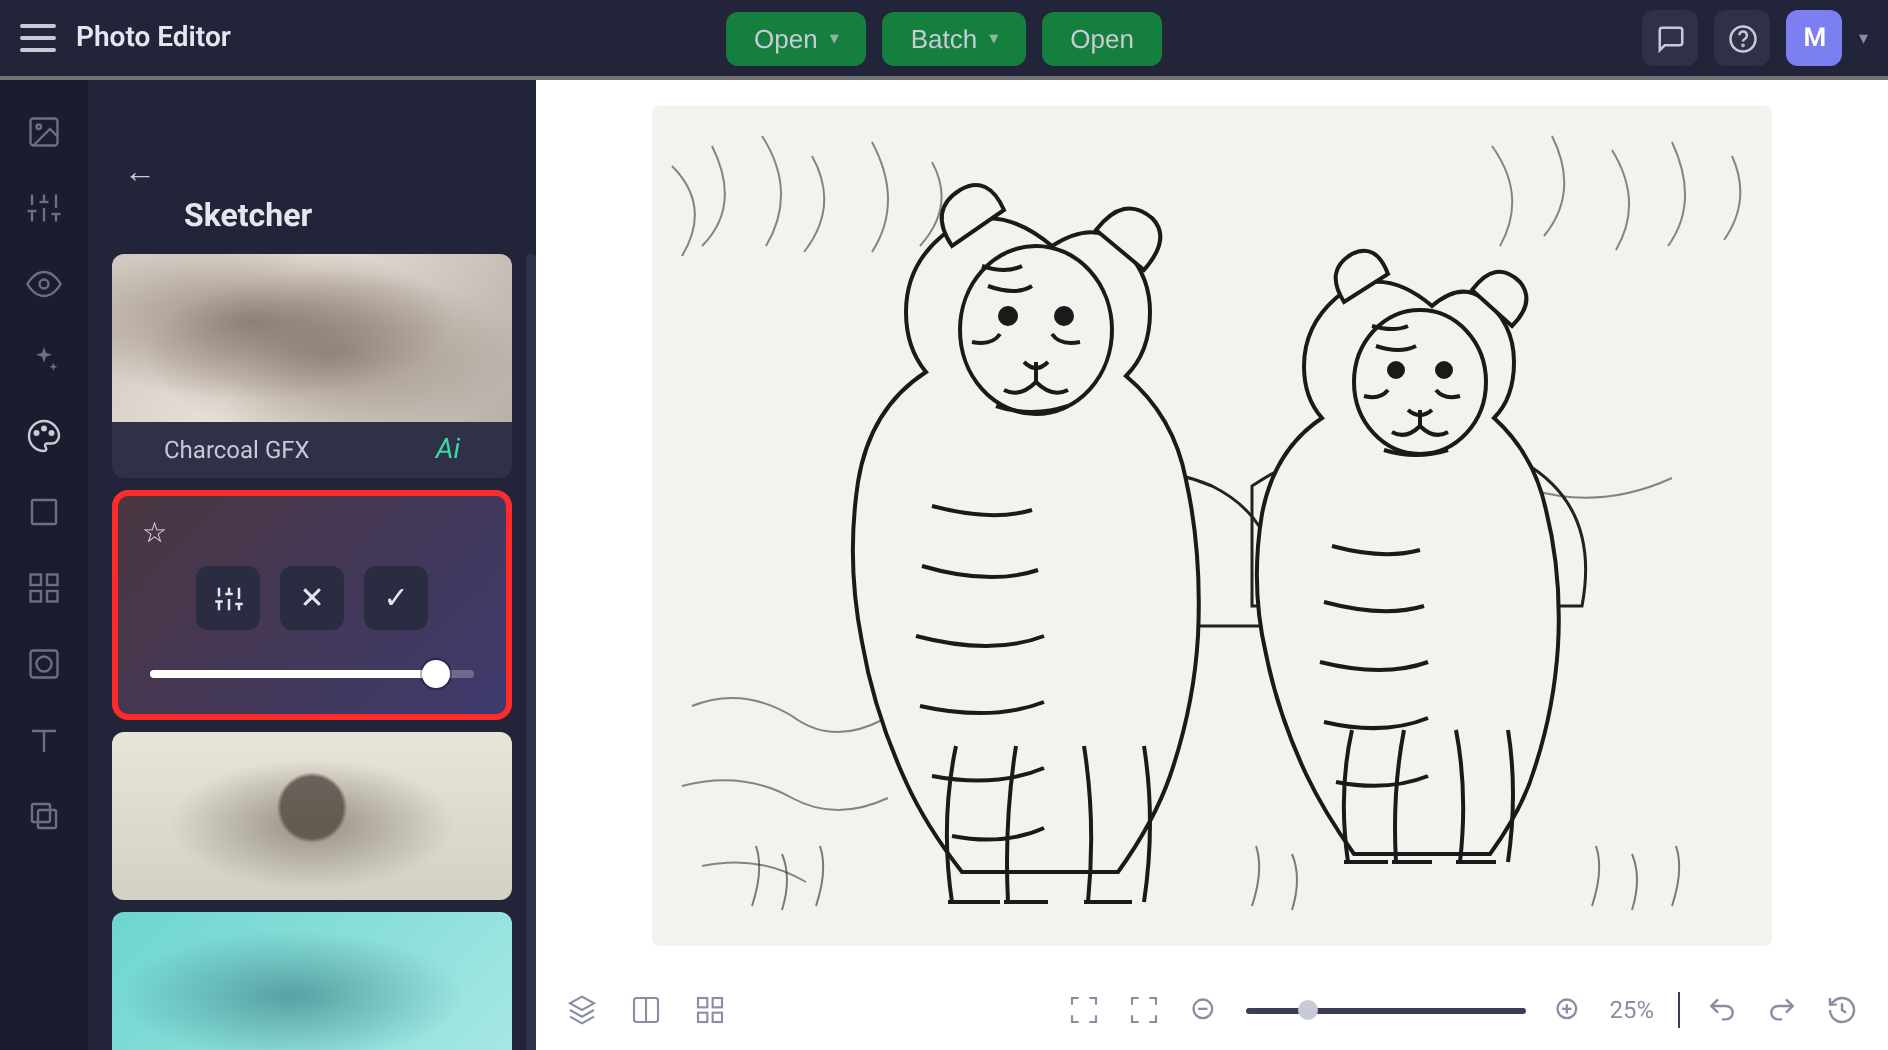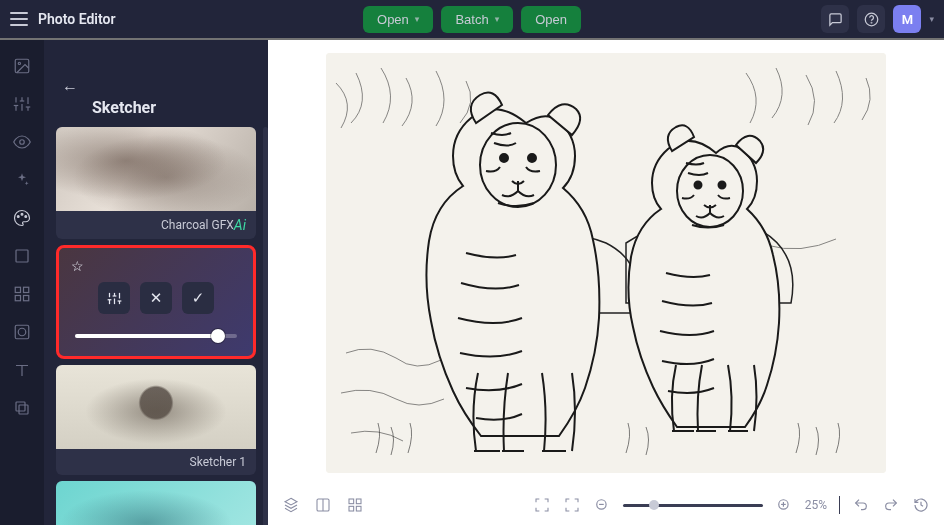--- a/index.html
+++ b/index.html
@@ -25,21 +25,21 @@
 .rail-item.active { color:#c8cad6; }
 
 .panel { width:224px; background:#22253a; display:flex; flex-direction:column; overflow-y:auto; }
 .panel-header { display:flex; align-items:center; gap:12px; padding:14px 16px 10px; }
 .back-btn { width:20px; height:20px; display:flex; align-items:center; justify-content:center; color:#c8cad6; cursor:pointer; font-size:16px; }
 .panel-title { font-weight:700; font-size:16px; color:#e5e7f0;margin-top:44px; }
 .effect-list { display:flex; flex-direction:column; gap:6px; padding:0 12px 12px; position:relative; }
 .effect-list::after { content:""; position:absolute; right:0; top:0; bottom:0; width:5px; background:#2e3148; border-radius:3px; }
 .effect-card { background:#2e3148; border-radius:6px; overflow:hidden; }
 .effect-thumb { height:84px; background:#888; position:relative; }
-.effect-label { padding:6px 10px; display:flex; justify-content:flex-end; align-items:center; font-size:12px;border-radius:11px; }
+.effect-label { padding:6px 26px; display:flex; justify-content:space-between; align-items:center; font-size:12px;border-radius:11px; }
 .ai-tag { color:#3dd9a4; font-size:14px; font-style:italic; }
 
 
 .th-charcoal { background:linear-gradient(120deg,#d0c8c0 0%,#e8e0d8 40%,#b8b0a8 100%); }
 .th-charcoal::after{content:"";position:absolute;inset:0;background:radial-gradient(ellipse at 35% 40%,rgba(80,60,50,.5),transparent 55%),radial-gradient(ellipse at 55% 60%,rgba(60,40,30,.35),transparent 60%);}
 .th-s1 { background:linear-gradient(#e8e4d8,#d4d0c4); }
 .th-s1::after{content:"";position:absolute;inset:0;background:radial-gradient(ellipse at 50% 55%,rgba(90,80,70,.55),transparent 50%),radial-gradient(circle at 50% 45%,rgba(60,50,45,.7) 0 14%,transparent 16%);}
 .th-s2 { background:linear-gradient(135deg,#6dd5d0,#a8e8e4); }
 .th-s2::after{content:"";position:absolute;inset:0;background:radial-gradient(ellipse at 45% 50%,rgba(40,100,110,.5),transparent 55%);}
 
@@ -215,23 +215,20 @@
           <div class="ctrl-btn">✓</div>
         </div>
         <div class="slider">
           <div class="slider-fill"></div>
           <div class="slider-thumb"></div>
         </div>
       </div>
 
       <div class="effect-card">
         <div class="effect-thumb th-s1"></div>
-        <div class="effect-label">
-            <span>Sketcher 1</span>
-          </div>
       </div>
 
       <div class="effect-card">
         <div class="effect-thumb th-s2"></div>
         <div class="effect-label"></div>
       </div>
     </div>
   </div>
 
   <div class="canvas-area">

